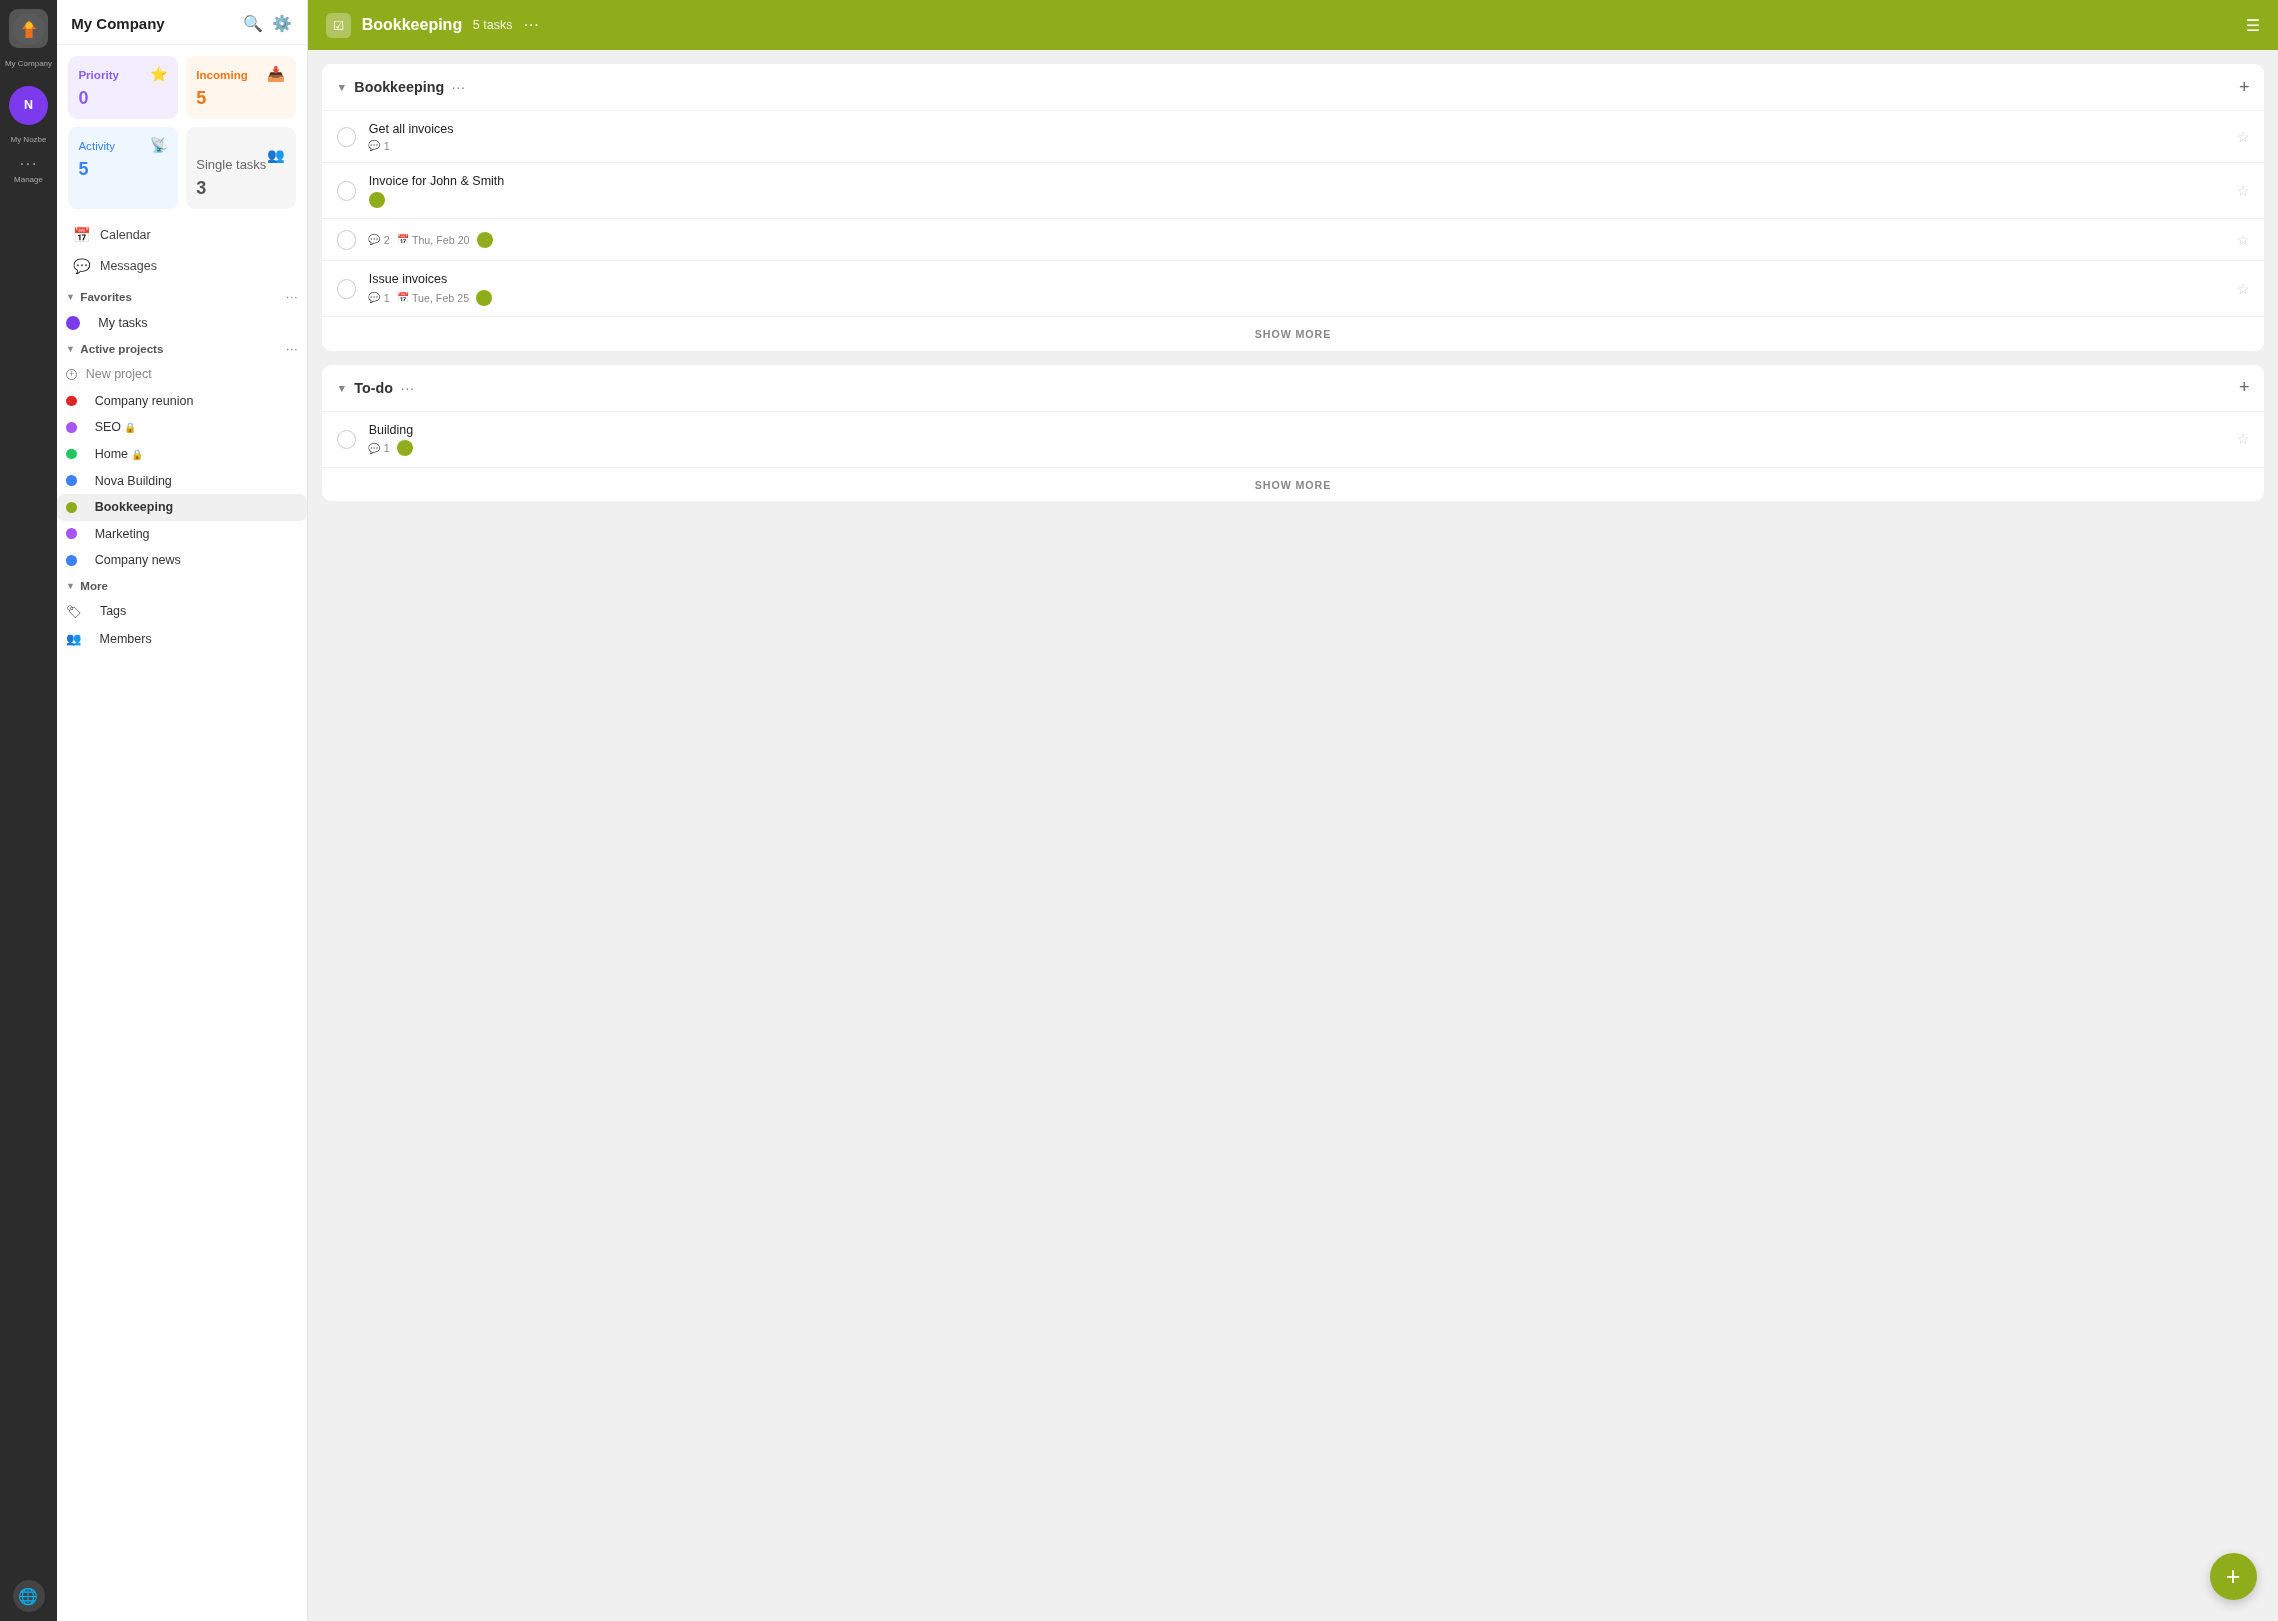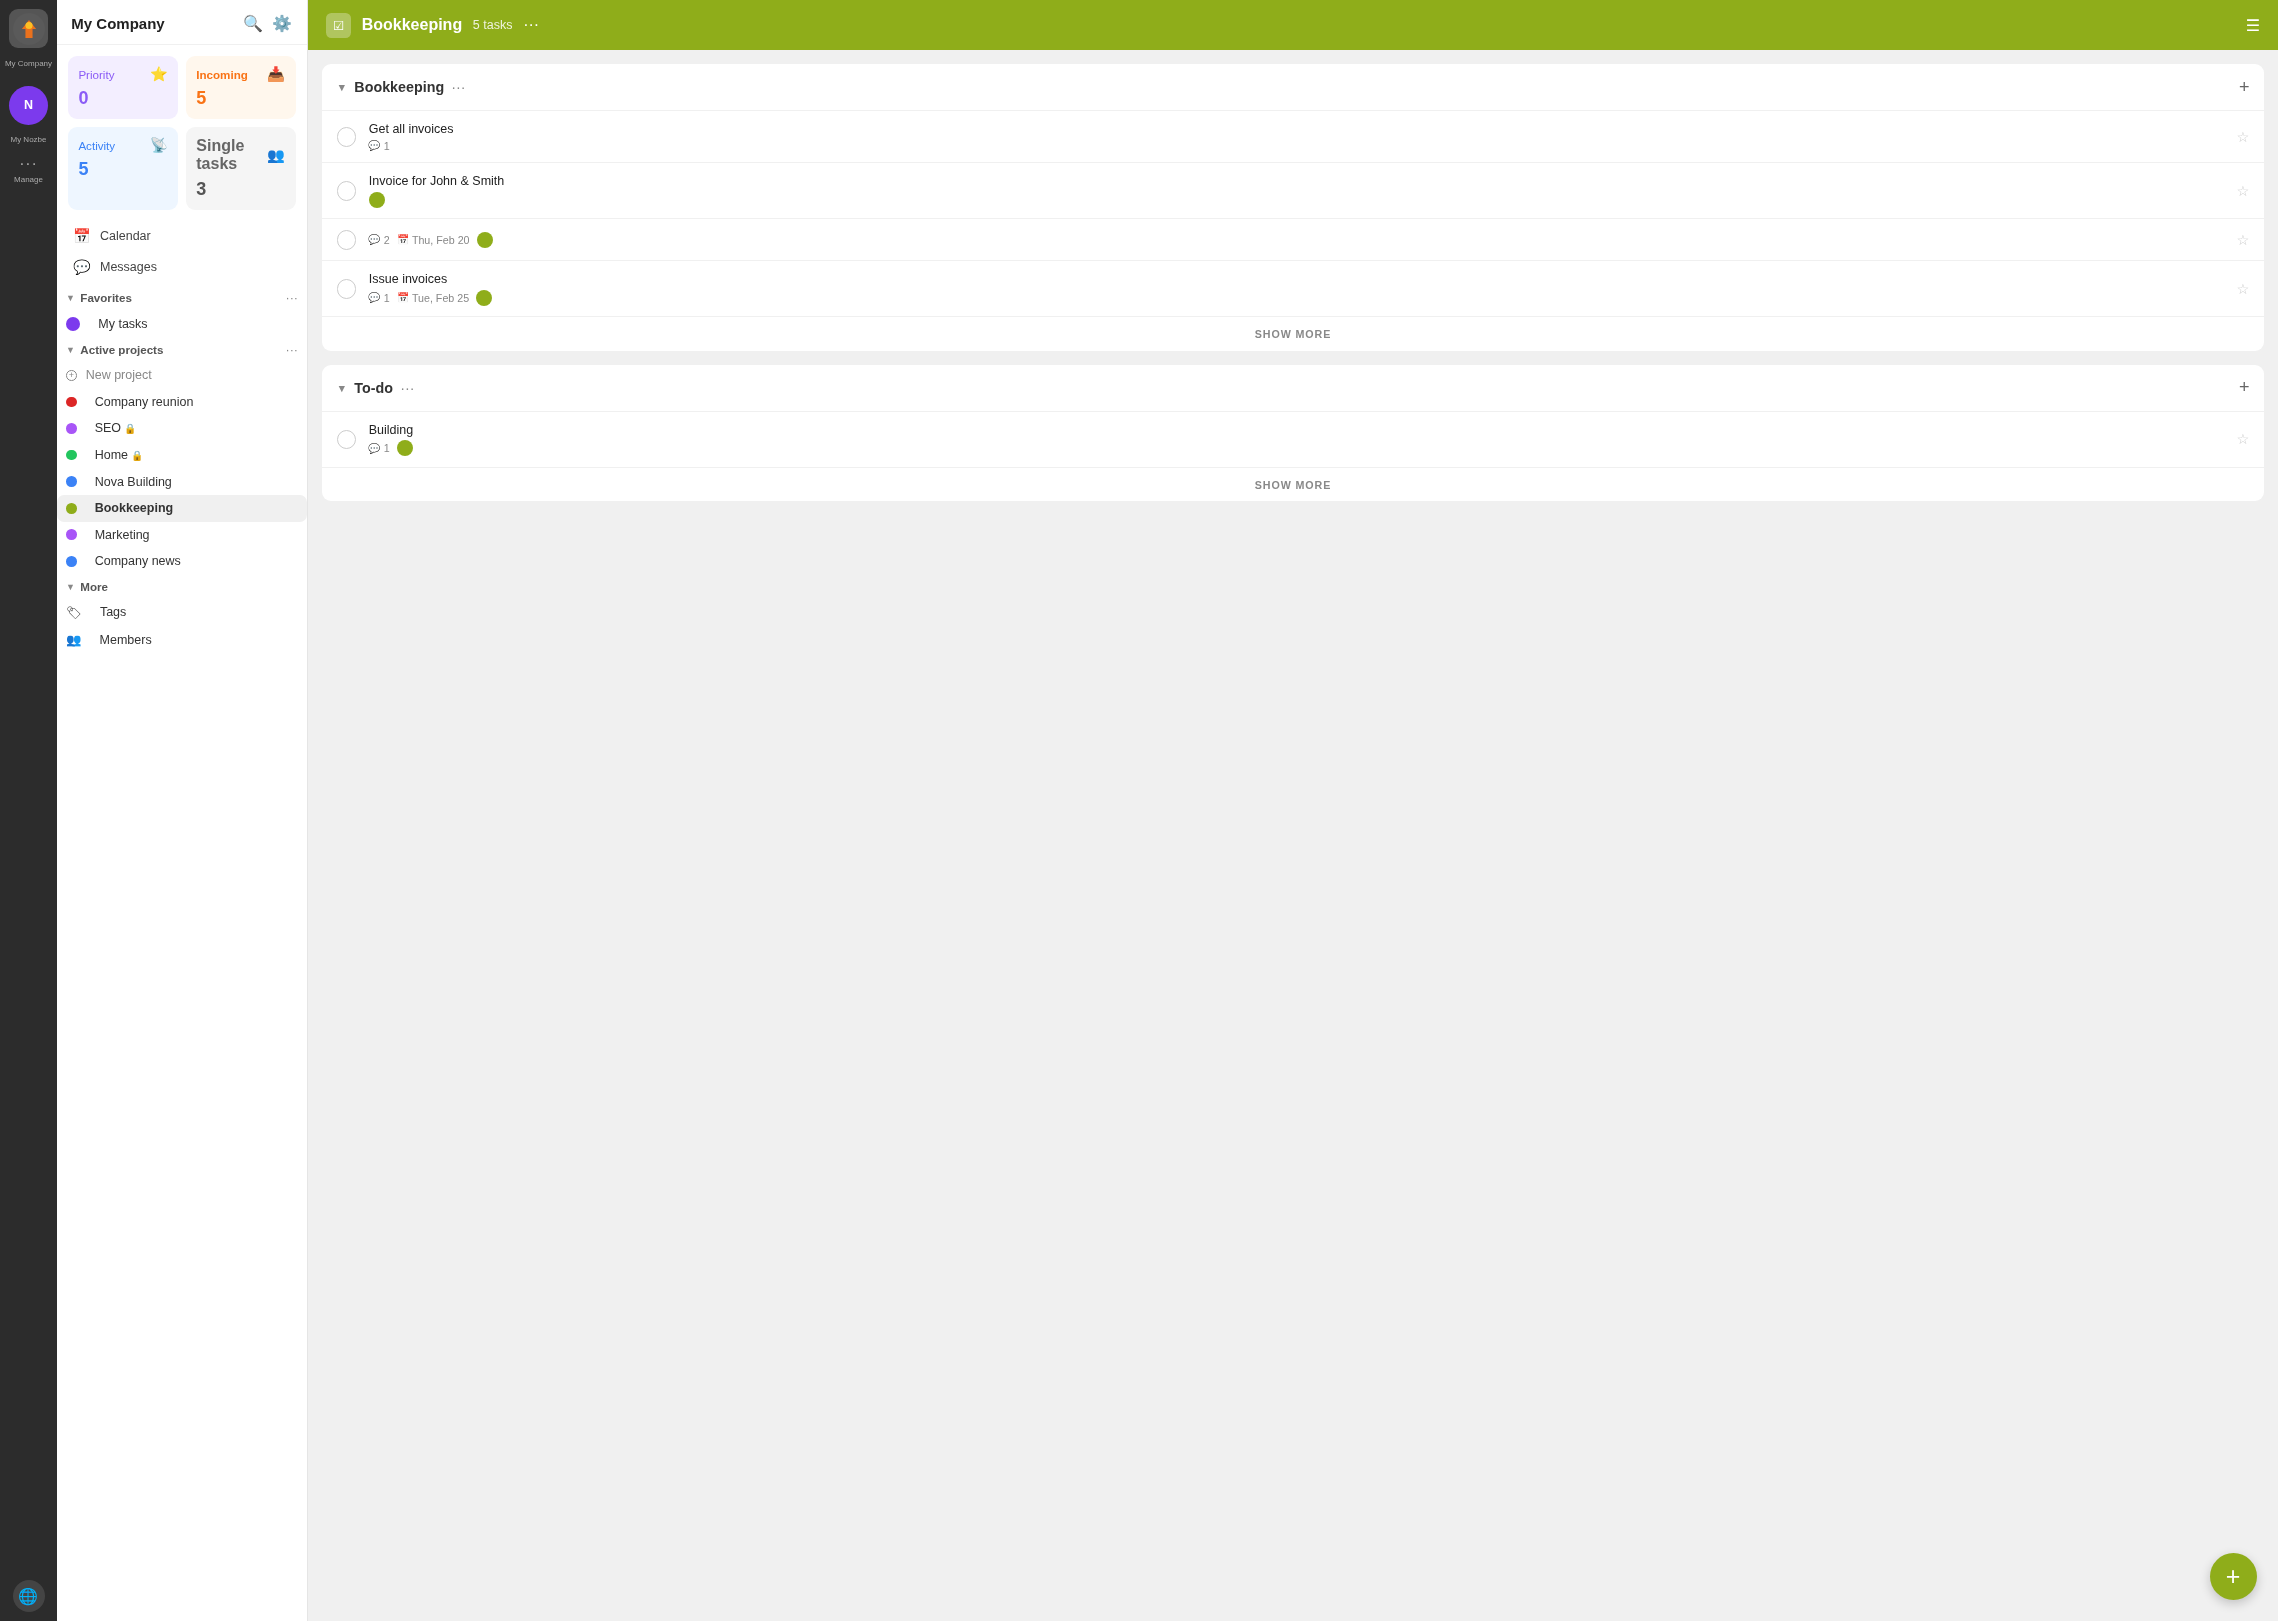--- a/index.html
+++ b/index.html
@@ -97,24 +97,24 @@
       gap: 5.4px;
       cursor: pointer;
     }
     .card-priority { background: #f3eeff; }
     .card-incoming { background: #fff7ed; }
     .card-activity { background: #eef6ff; }
     .card-single { background: #f5f5f5; }
     .card-header {
       display: flex; align-items: center; justify-content: space-between;
     }
-    .card-label-priority { color: #8b5cf6; font-size: 11.6px; font-weight: 400; }
+    .card-label-priority { color: #8b5cf6; font-size: 11.6px; font-weight: 700; }
     .card-label-incoming { color: #f97316; font-size: 11.6px; font-weight: 600; }
     .card-label-activity { color: #3b82f6; font-size: 11.6px; font-weight: 400; }
-    .card-label-single { color: #666; font-size: 16px; font-weight: 700; }
+    .card-label-single { color: #666; font-size: 13px; font-weight: 400; margin-top: 20px; }
     .card-count {
       font-size: 18px;
       font-weight: 700;
     }
     .card-count-priority { color: #8b5cf6; }
     .card-count-incoming { color: #f97316; }
     .card-count-activity { color: #3b82f6; }
     .card-count-single { color: #555; }
     .card-icon { font-size: 14.3px; }
 

